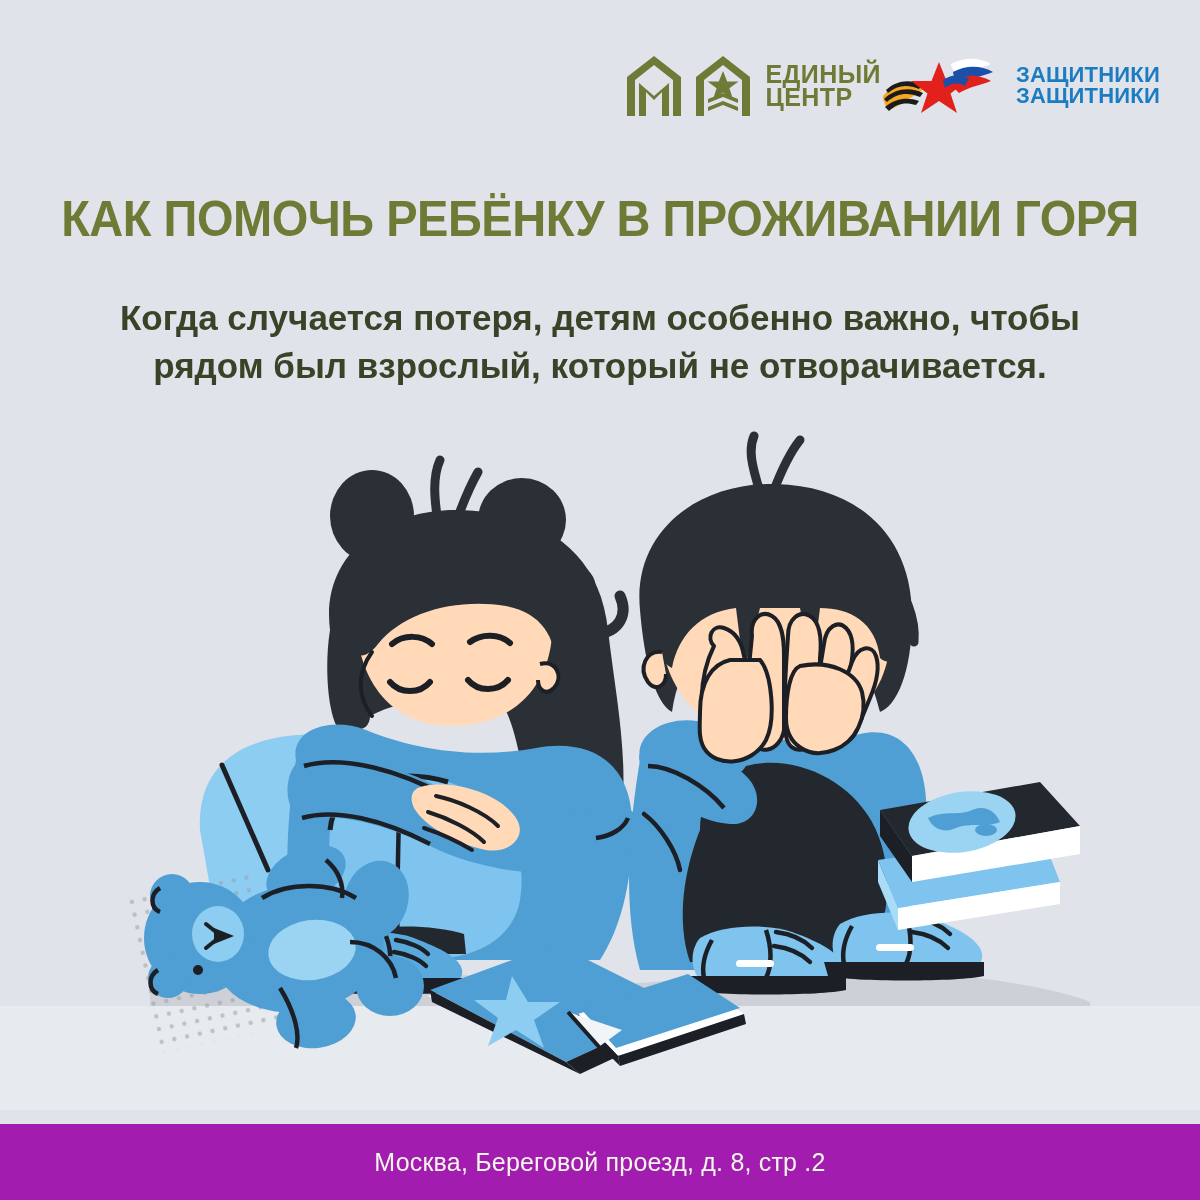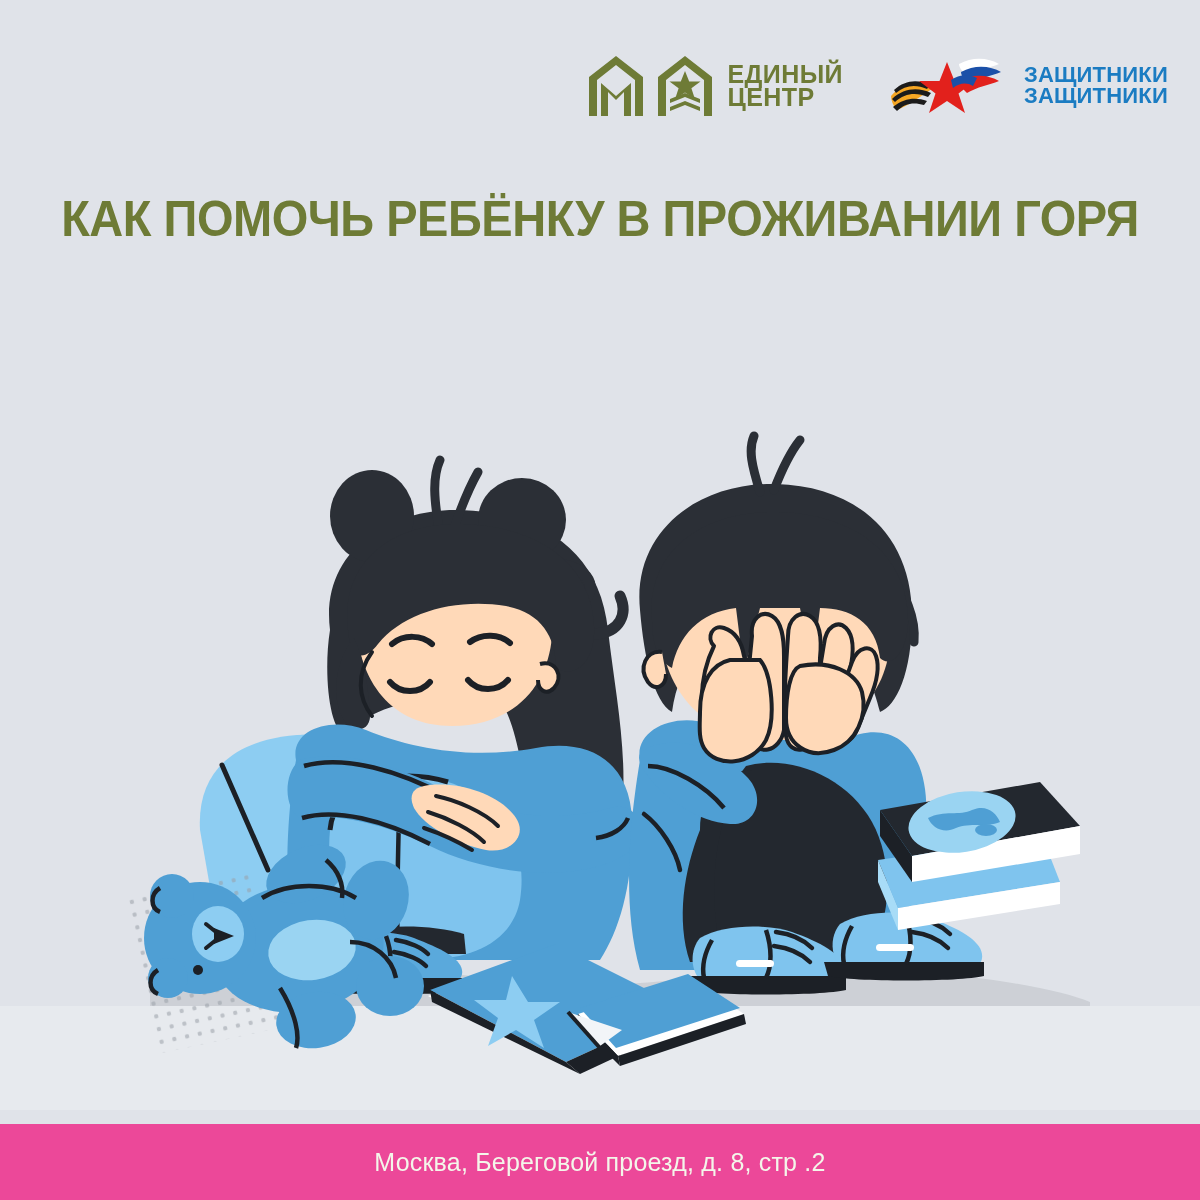--- a/index.html
+++ b/index.html
@@ -8,22 +8,22 @@
     background:#e0e3e9;
     font-family:"Liberation Sans", sans-serif;
     overflow:hidden;
     position:relative;
   }
   .poster{position:absolute;inset:0;background:#e0e3e9;}
 
   
   .logos{
     position:absolute;top:44px;left:0;width:1200px;height:84px;
-    display:flex;justify-content:flex-end;align-items:center;gap:46px;
-    padding-right:32px;box-sizing:border-box;
+    display:flex;justify-content:flex-end;align-items:center;
+    padding-right:40px;box-sizing:border-box;
   }
   .logo-ec{display:flex;align-items:center;gap:12px;}
   .logo-ec .ec-marks{display:flex;gap:7px;}
   .logo-ec .ec-text{
     color:#6e7b36;font-weight:bold;line-height:0.94;
     font-size:25px;letter-spacing:0.4px;
     font-family:"Liberation Sans", sans-serif;
     text-align:left;
   }
   .logo-ec .ec-text span{display:block;}
@@ -57,21 +57,21 @@
     font-family:"Liberation Sans", sans-serif;
   }
 
   
   .art{position:absolute;left:0;top:430px;width:1200px;height:680px;}
   .art svg{display:block;width:1200px;height:680px;}
 
   
   .footer{
     position:absolute;left:0;bottom:0;width:1200px;height:76px;
-    background:#ec4899;
+    background:#a21caf;
     display:flex;align-items:center;justify-content:center;
   }
   .footer-text{
     color:#f4f6ea;font-size:25px;letter-spacing:0.2px;
     font-family:"Liberation Sans", sans-serif;
   }
 </style>
 </head>
 <body>
 
@@ -120,20 +120,21 @@
         </g>
       </svg>
       <div class="zo-text">
         <span>ЗАЩИТНИКИ</span>
         <span>ЗАЩИТНИКИ</span>
       </div>
     </div>
   </div>
 
   <div class="title">КАК ПОМОЧЬ РЕБЁНКУ В ПРОЖИВАНИИ ГОРЯ</div>
+  <div class="subtitle">Когда случается потеря, детям особенно важно, чтобы рядом был взрослый, который не отворачивается.</div>
 
   <div class="art">
     <svg viewBox="0 0 1200 680" xmlns="http://www.w3.org/2000/svg">
       <defs>
         <pattern id="halftone" width="12" height="12" patternUnits="userSpaceOnUse">
           <circle cx="3" cy="3" r="2.3" fill="#5fa8d8"></circle>
         </pattern>
         <pattern id="halftone2" width="13" height="13" patternUnits="userSpaceOnUse">
           <circle cx="3" cy="3" r="2.2" fill="#9aa0a8"></circle>
         </pattern>

